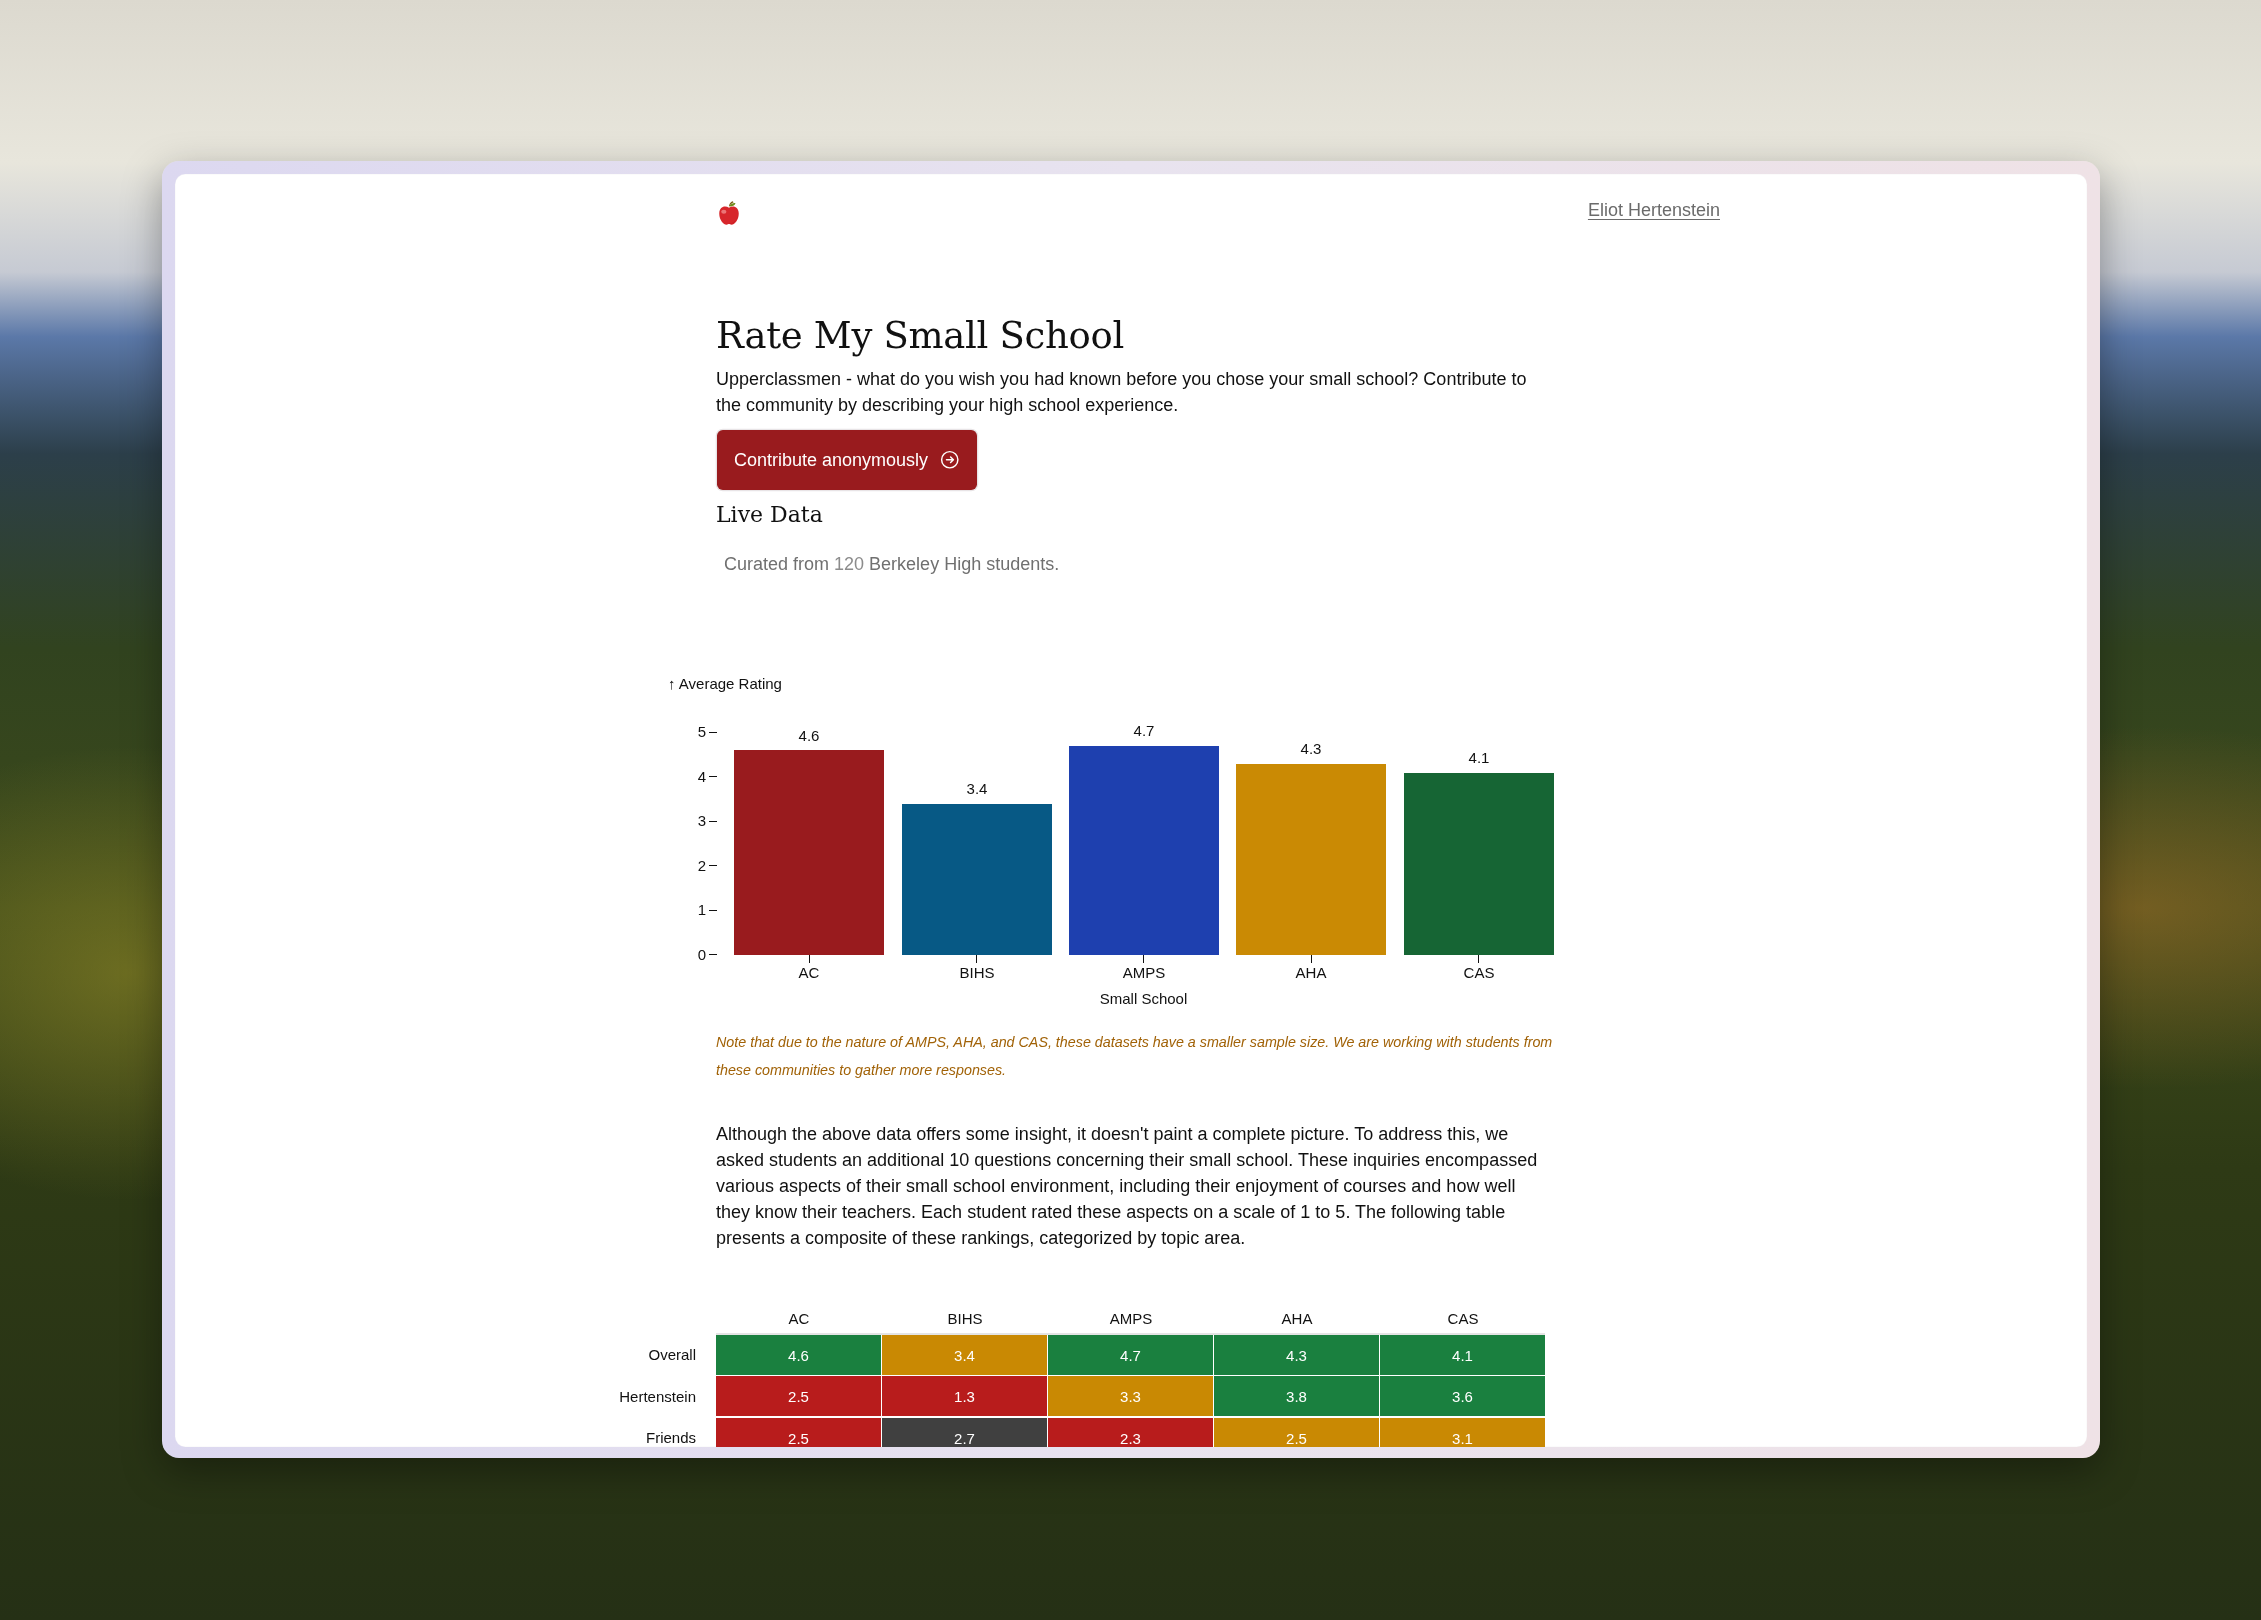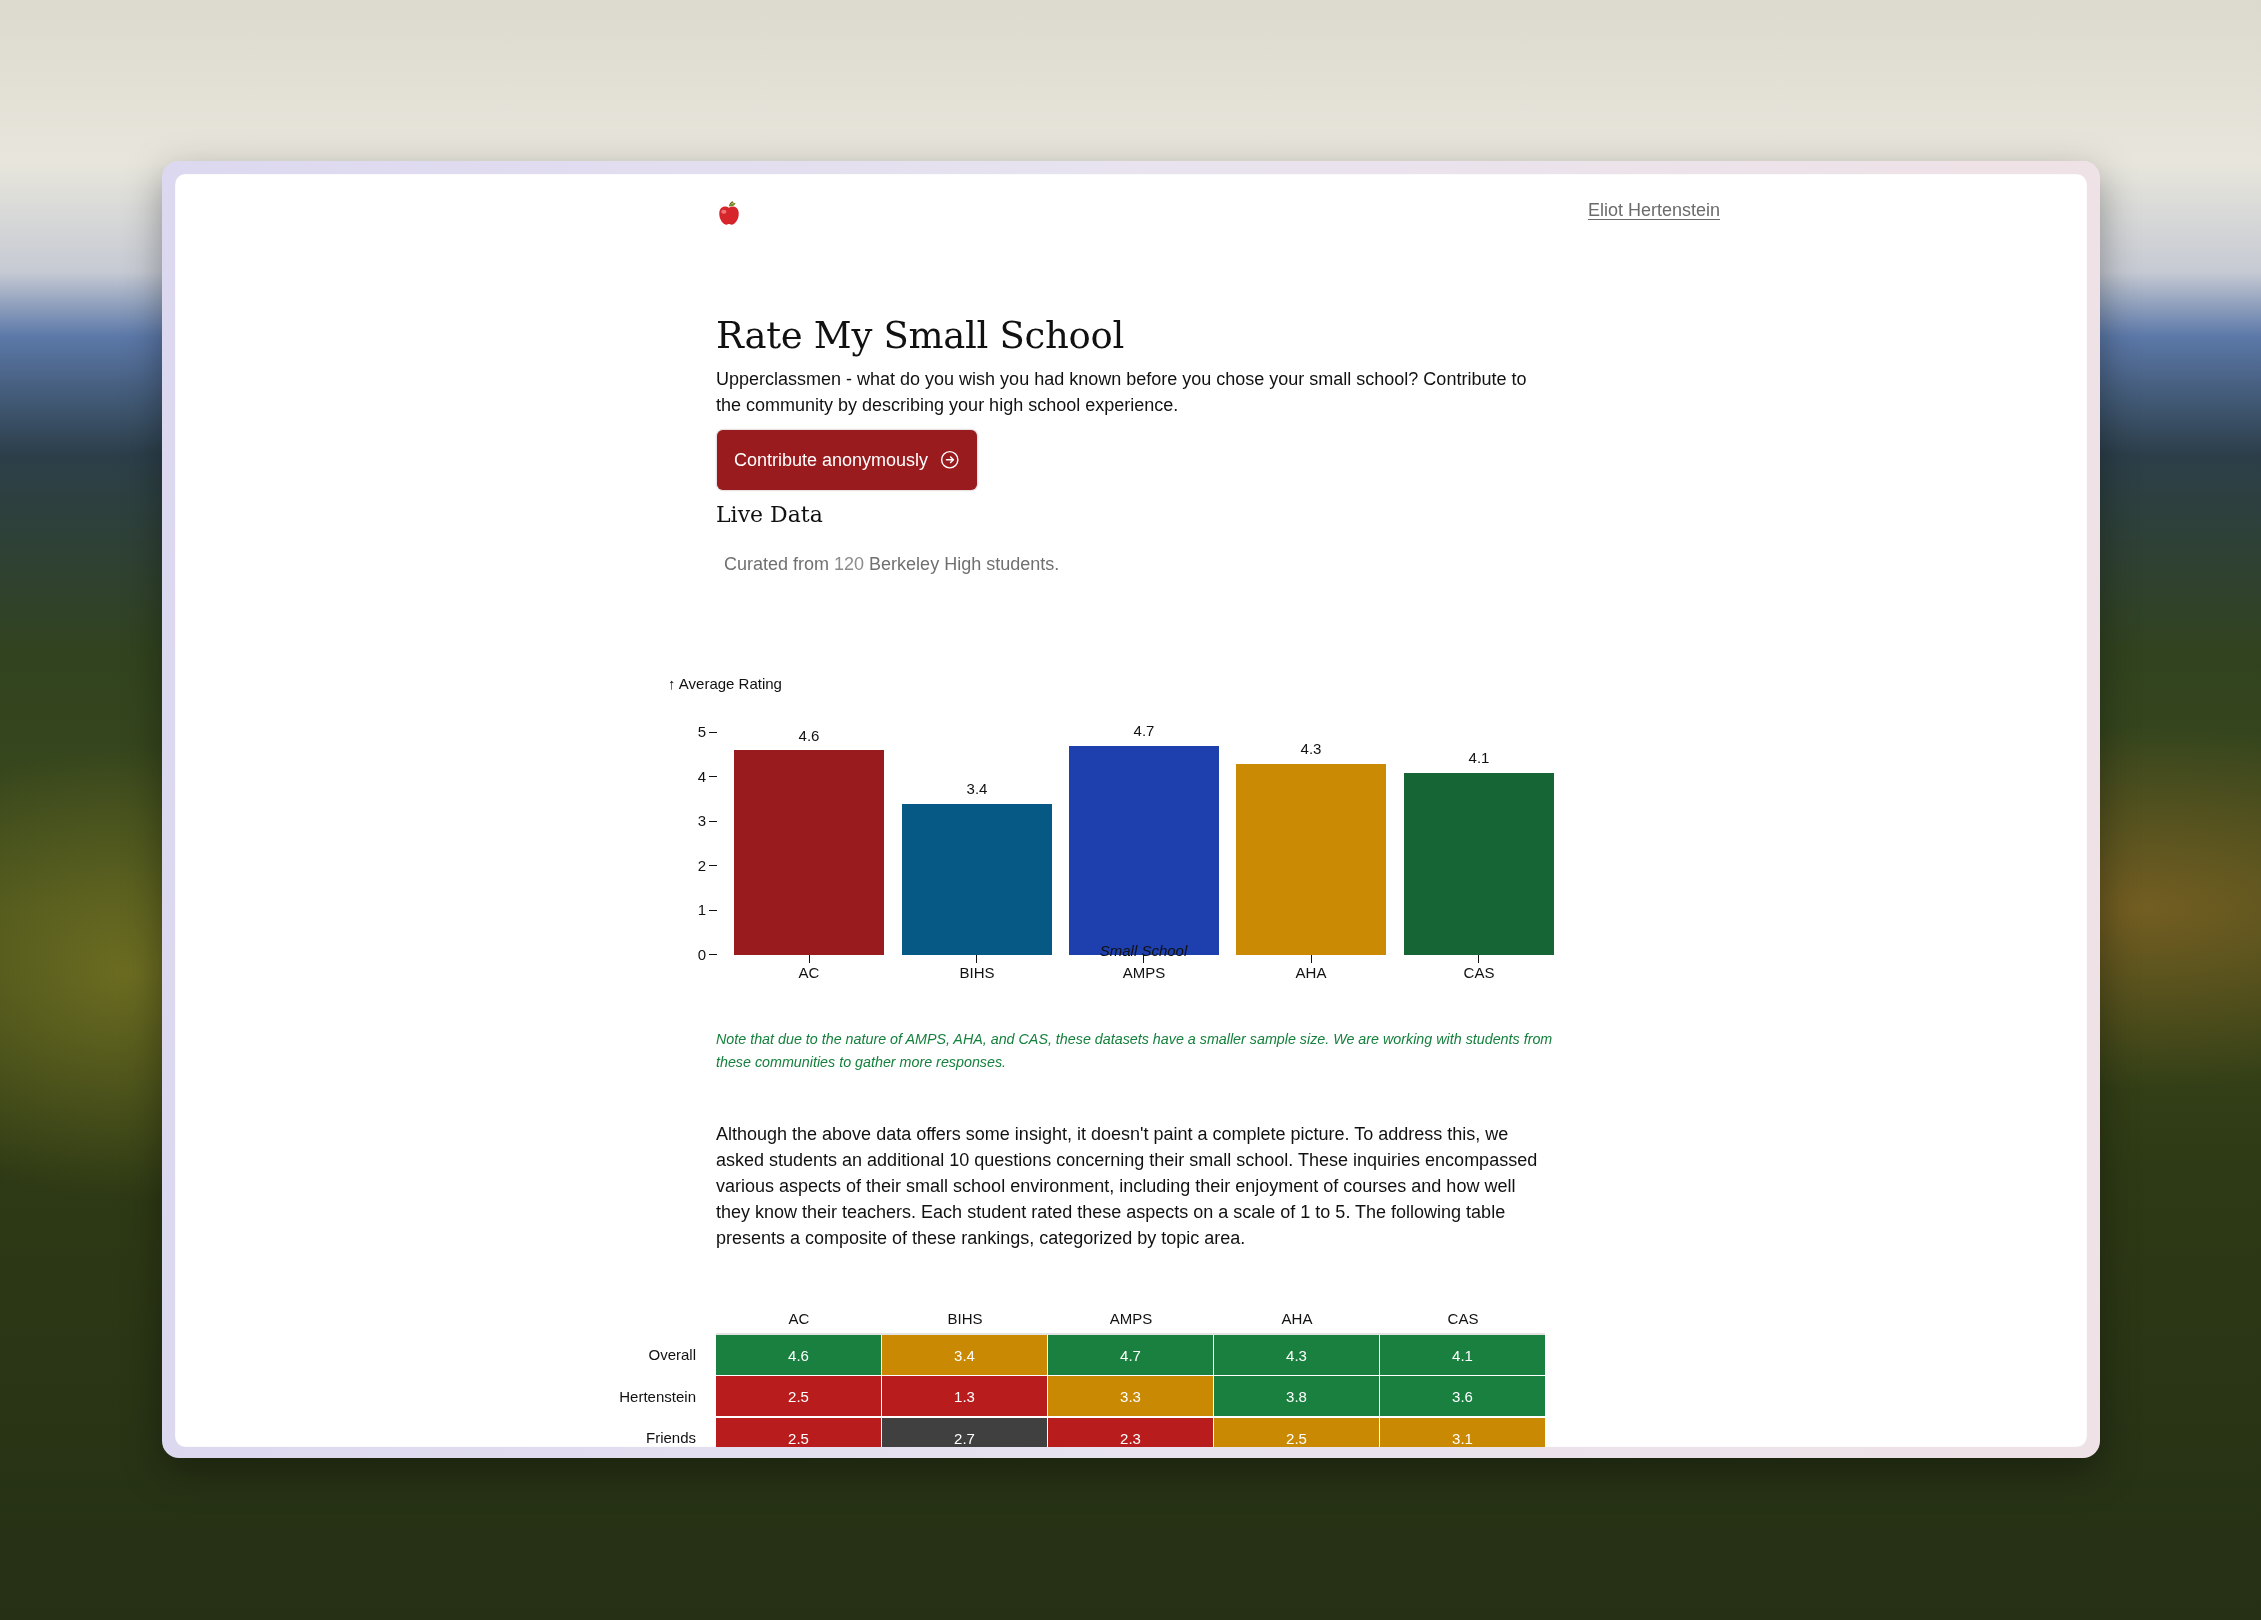--- a/index.html
+++ b/index.html
@@ -53,22 +53,22 @@
   .chart * { pointer-events:auto; }
   .y-title { left:493px; top:501px; font-size:15px; color:#111; }
   .ytick { position:absolute; font-size:15px; color:#111; width:39px; text-align:right; }
   .ytick-line { position:absolute; width:7.8px; height:1.3px; background:#111; }
   .bar { position:absolute; }
   .bar-label { position:absolute; font-size:15px; color:#111; text-align:center; width:150px; }
   .xtick-line { position:absolute; width:1.3px; height:7.8px; background:#111; }
   .xlabel { position:absolute; font-size:15px; color:#111; text-align:center; width:150px; }
   .x-title { position:absolute; font-size:15px; color:#111; text-align:center; width:259px; }
   .note {
-    left:541px; top:854px; width:837px; font-size:14.3px; line-height:23px;
-    font-style:italic; color:#15803d;
+    left:541px; top:854px; width:837px; font-size:14.3px; line-height:28px;
+    font-style:italic; color:#a16207;
   }
   .para2 { left:541px; top:947px; }
   .table { position:absolute; left:541px; top:1136px; }
   .thead { position:absolute; top:0; height:26px; font-size:15px; color:#111; text-align:center; width:166px; }
   .rowlabel { position:absolute; font-size:15px; color:#111; text-align:right; width:143px; }
   .cell {
     position:absolute; width:165px; height:40px; color:#fff; font-size:15px;
     display:flex; align-items:center; justify-content:center;
   }
   .table-top-line { position:absolute; left:0; top:23.4px; width:829px; height:1.3px; background:#e4e4e4; }
@@ -130,21 +130,21 @@
         <div class="xtick-line" style="left: 968px; top: 781px;"></div>
         <div class="xlabel" style="left: 894px; top: 790px;">AMPS</div>
         <div class="bar" style="left: 1061px; top: 590px; width: 150px; height: 191px; background: rgb(202, 138, 4);"></div>
         <div class="bar-label" style="left: 1061px; top: 566px;">4.3</div>
         <div class="xtick-line" style="left: 1136px; top: 781px;"></div>
         <div class="xlabel" style="left: 1061px; top: 790px;">AHA</div>
         <div class="bar" style="left: 1229px; top: 599px; width: 150px; height: 182px; background: rgb(22, 101, 52);"></div>
         <div class="bar-label" style="left: 1229px; top: 575px;">4.1</div>
         <div class="xtick-line" style="left: 1303px; top: 781px;"></div>
         <div class="xlabel" style="left: 1229px; top: 790px;">CAS</div>
-        <div class="x-title" style="left: 839px; top: 768px; font-style: italic;">Small School</div>
+        <div class="x-title" style="left: 839px; top: 816px;">Small School</div>
       </div>
 
     <p class="abs note" style="margin:0">Note that due to the nature of AMPS, AHA, and CAS, these datasets have a smaller sample size. We are working with students from these communities to gather more responses.</p>
     <p class="abs body-text para2" style="margin:0">Although the above data offers some insight, it doesn't paint a complete picture. To address this, we asked students an additional 10 questions concerning their small school. These inquiries encompassed various aspects of their small school environment, including their enjoyment of courses and how well they know their teachers. Each student rated these aspects on a scale of 1 to 5. The following table presents a composite of these rankings, categorized by topic area.</p>
 
     <div class="table" id="composite-table">
       <div class="table-top-line"></div>
     <div class="thead" style="left: 0px;">AC</div>
         <div class="thead" style="left: 166px;">BIHS</div>
         <div class="thead" style="left: 332px;">AMPS</div>

